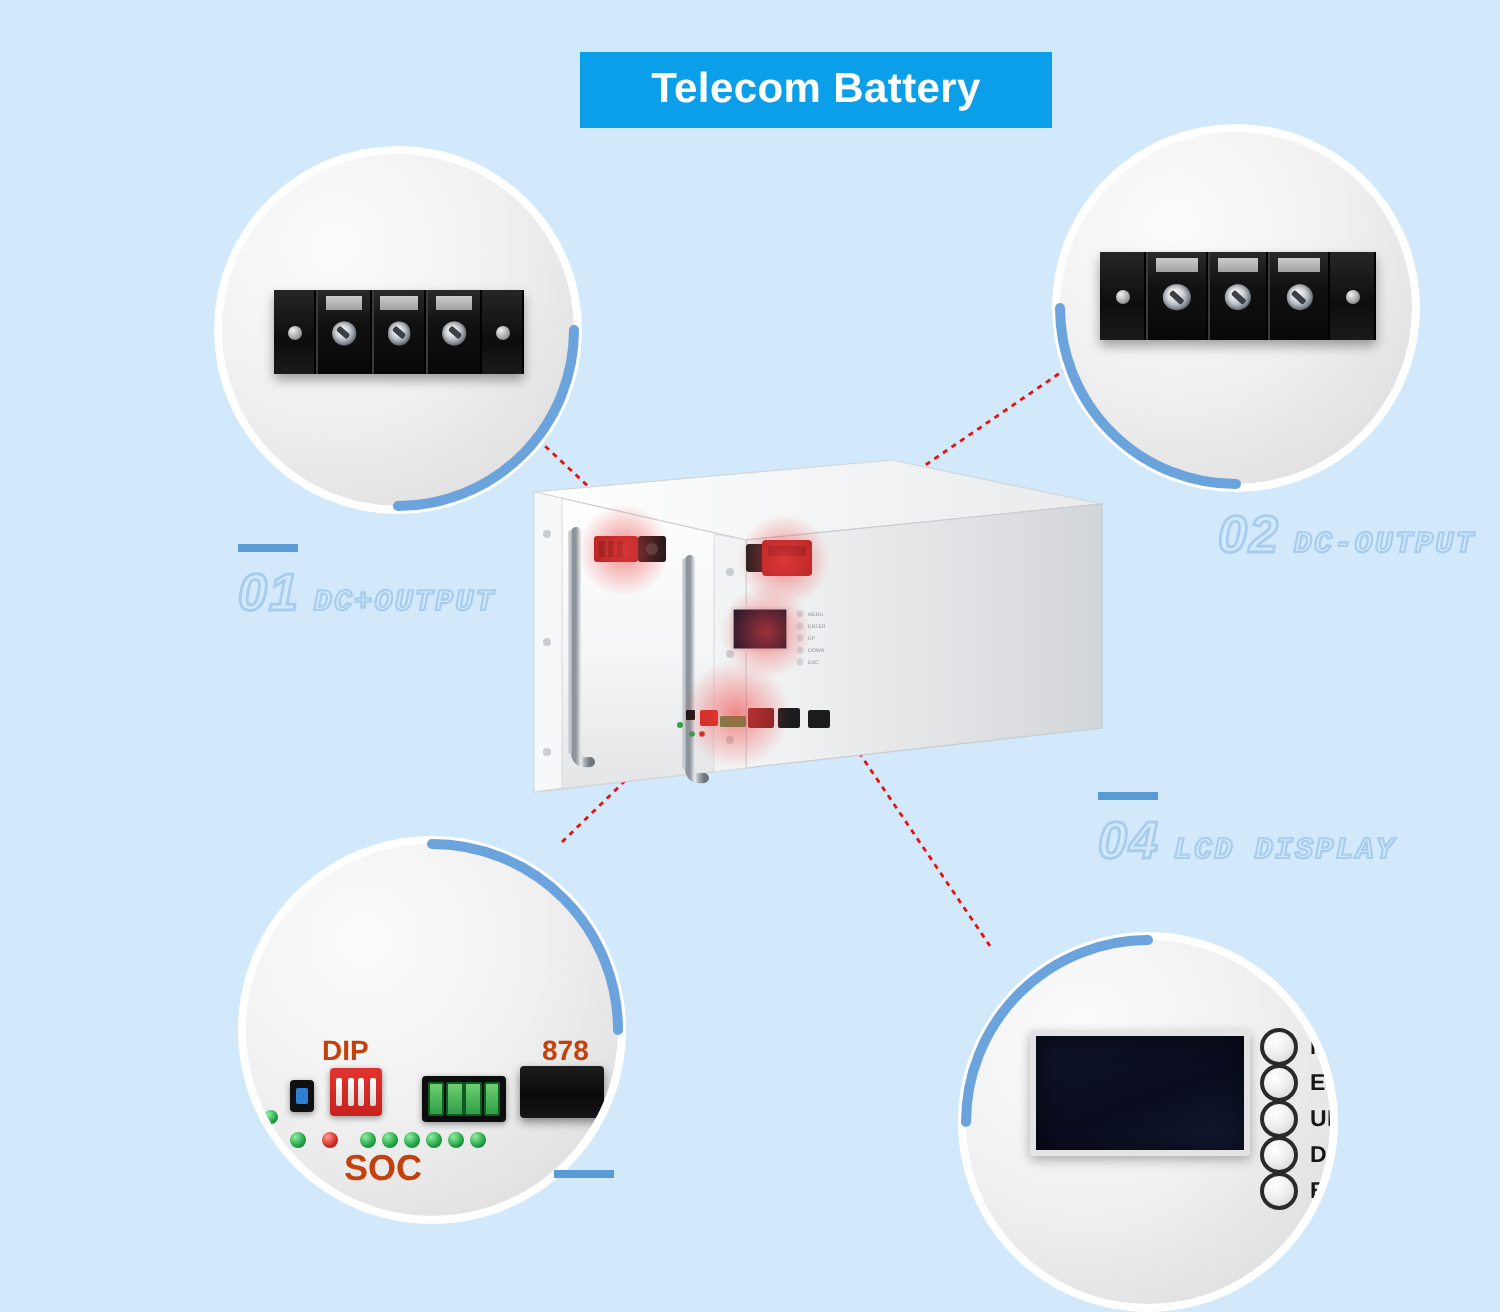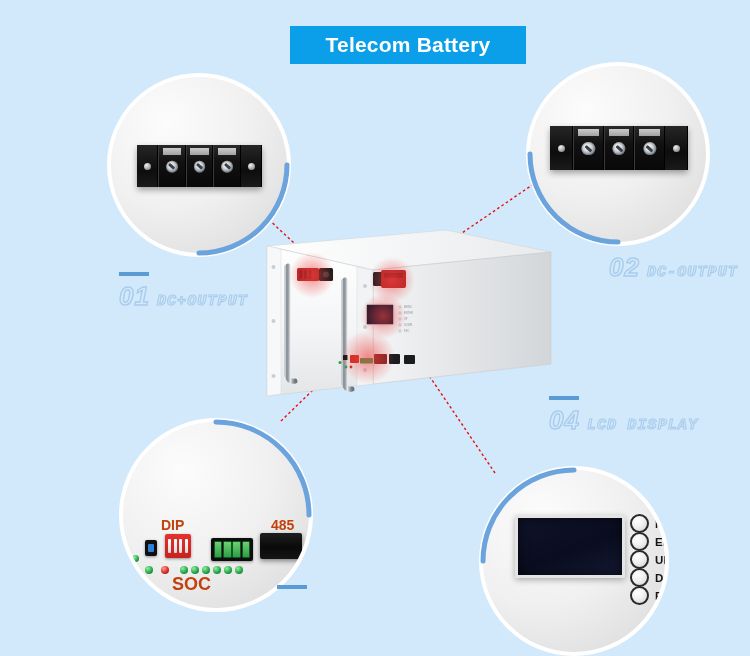--- a/index.html
+++ b/index.html
@@ -340,21 +340,21 @@
     </div>
   </div>
   <svg style="position:absolute; left:489px; top:58px; width:192px; height:192px; pointer-events:none;" viewBox="0 0 192 192">
     <path d="M 8 96 A 88 88 0 0 0 96 184" fill="none" stroke="#6ba3dd" stroke-width="5" stroke-linecap="round"></path>
   </svg>
 
   <div class="circle" style="left:90px; top:422px; width:186px; height:186px;">
     <div class="circle-inner"></div>
 
     <div class="c3-label" style="left:38px; top:95px; font-size:14px;">DIP</div>
-    <div class="c3-label" style="left:148px; top:95px; font-size:14px;">485</div>
+    <div class="c3-label" style="left:148px; top:95px; font-size:14px;">878</div>
     <div class="c3-label" style="left:49px; top:152px; font-size:18px;">SOC</div>
     <div class="c3-label" style="left:-2px; top:152px; font-size:13px;">N</div>
 
     <div class="blue-btn" style="left:22px; top:118px; width:12px; height:16px;">
         <i></i>
       </div>
     <div class="led green" style="left:9px; top:133px; width:7px; height:7px;"></div>
 
     <div class="dip-switch" style="left:42px; top:112px; width:26px; height:24px;">
       <i></i>

